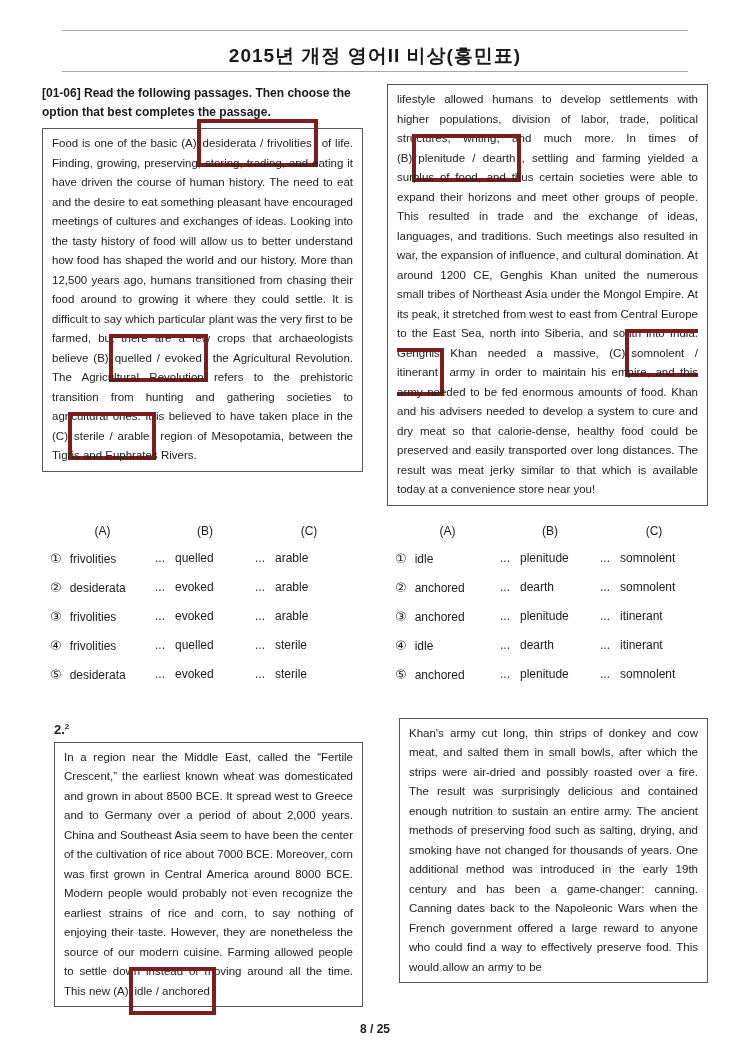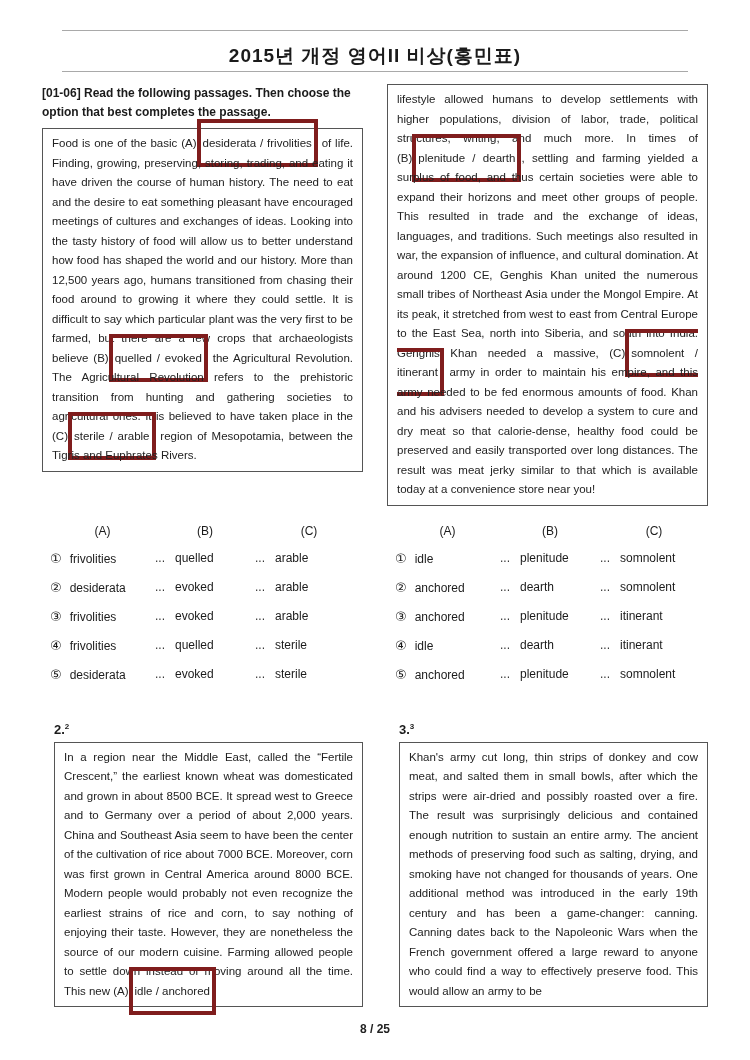--- a/index.html
+++ b/index.html
@@ -205,20 +205,19 @@
           </span>
         </div>
       </div>
 
     <div class="row3">
       <p class="q-label"><span>2.</span><sup>2</sup></p>
       <div class="passage"><span>In a region near the Middle East, called the “Fertile Crescent,” the earliest known wheat was domesticated and grown in about 8500 BCE. It spread west to Greece and to Germany over a period of about 2,000 years. China and Southeast Asia seem to have been the center of the cultivation of rice about 7000 BCE. Moreover, corn was first grown in Central America around 8000 BCE. Modern people would probably not even recognize the earliest strains of rice and corn, to say nothing of enjoying their taste. However, they are nonetheless the source of our modern cuisine. Farming allowed people to settle down instead of moving around all the time. This new (A)</span><span class="boxed">idle / anchored</span></div>
     </div>
 
     <div class="row3">
-      <p class="q-label"><span>3.</span><sup>3</sup></p>
       <div class="passage"><span>Khan's army cut long, thin strips of donkey and cow meat, and salted them in small bowls, after which the strips were air-dried and possibly roasted over a fire. The result was surprisingly delicious and contained enough nutrition to sustain an entire army. The ancient methods of preserving food such as salting, drying, and smoking have not changed for thousands of years. One additional method was introduced in the early 19th century and has been a game-changer: canning. Canning dates back to the Napoleonic Wars when the French government offered a large reward to anyone who could find a way to effectively preserve food. This would allow an army to be</span></div>
     </div>
 
   </div>
 
   <div class="footer">8 / 25</div>
 </div>
 
 </body></html>

